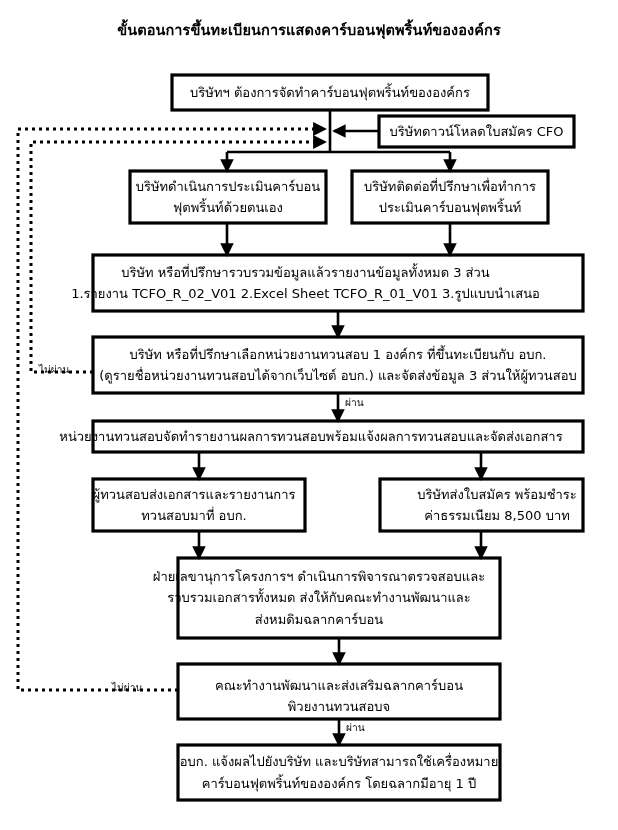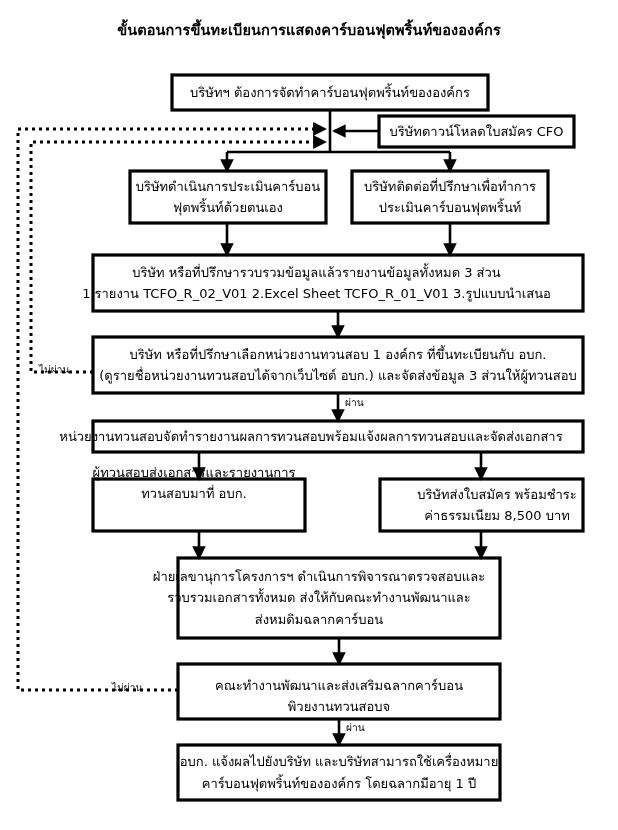--- a/index.html
+++ b/index.html
@@ -148,35 +148,35 @@
   <div class="node-text" style="left:130px; top:171px; width:196px; height:52px;">
     <span class="ln">บริษัทดำเนินการประเมินคาร์บอน</span>
     <span class="ln">ฟุตพริ้นท์ด้วยตนเอง</span>
   </div>
 
   <div class="node-text" style="left:352px; top:171px; width:196px; height:52px;">
     <span class="ln">บริษัทติดต่อที่ปรึกษาเพื่อทำการ</span>
     <span class="ln">ประเมินคาร์บอนฟุตพริ้นท์</span>
   </div>
 
-  <div class="node-text" style="left:101px; top:255px; width:431px; height:56px;">
+  <div class="node-text" style="left:90px; top:255px; width:431px; height:56px;">
     <span class="ln">บริษัท หรือที่ปรึกษารวบรวมข้อมูลแล้วรายงานข้อมูลทั้งหมด 3 ส่วน</span>
     <span class="ln">1.รายงาน TCFO_R_02_V01    2.Excel Sheet TCFO_R_01_V01    3.รูปแบบนำเสนอ</span>
   </div>
 
   <div class="node-text" style="left:93px; top:337px; width:490px; height:56px;">
     <span class="ln">บริษัท หรือที่ปรึกษาเลือกหน่วยงานทวนสอบ 1 องค์กร ที่ขึ้นทะเบียนกับ อบก.</span>
     <span class="ln">(ดูรายชื่อหน่วยงานทวนสอบได้จากเว็บไซต์ อบก.) และจัดส่งข้อมูล 3 ส่วนให้ผู้ทวนสอบ</span>
   </div>
 
   <div class="node-text" style="left:93px; top:421px; width:436px; height:31px;">
     <span class="ln">หน่วยงานทวนสอบจัดทำรายงานผลการทวนสอบพร้อมแจ้งผลการทวนสอบและจัดส่งเอกสาร</span>
   </div>
 
-  <div class="node-text" style="left:93px; top:457px; width:202px; height:52px;">
+  <div class="node-text" style="left:93px; top:479px; width:202px; height:52px;">
     <span class="ln">ผู้ทวนสอบส่งเอกสารและรายงานการ</span>
     <span class="ln">ทวนสอบมาที่ อบก.</span>
   </div>
 
   <div class="node-text" style="left:380px; top:479px; width:234px; height:52px;">
     <span class="ln">บริษัทส่งใบสมัคร พร้อมชำระ</span>
     <span class="ln">ค่าธรรมเนียม 8,500 บาท</span>
   </div>
 
   <div class="node-text" style="left:178px; top:558px; width:282px; height:80px;">

